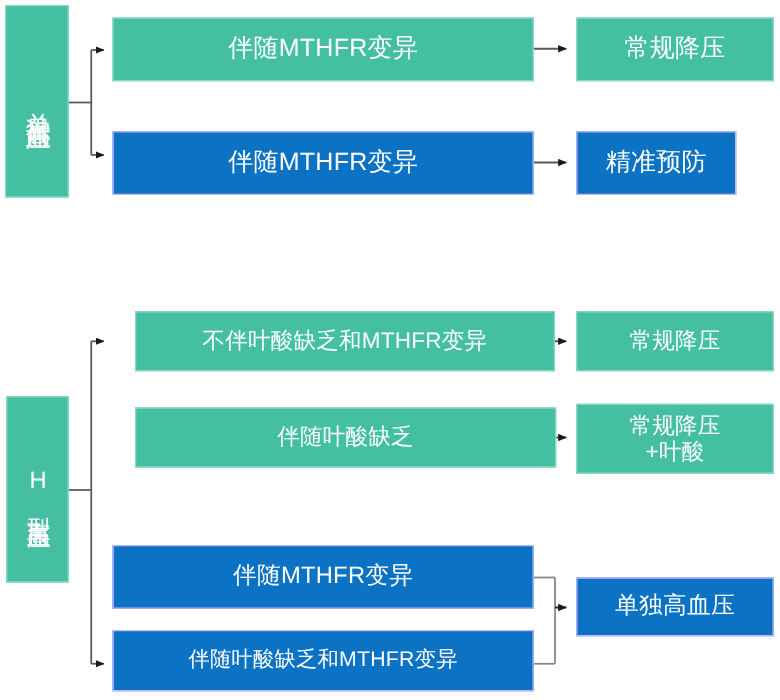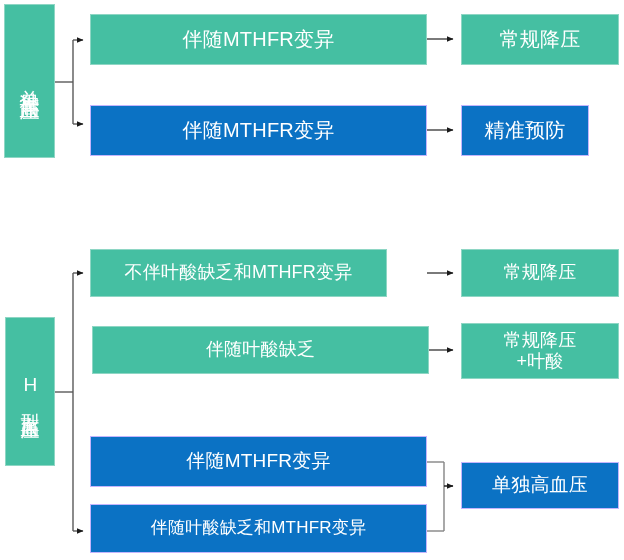--- a/index.html
+++ b/index.html
@@ -110,25 +110,25 @@
   <div class="node green f20" style="left:90px; top:14px; width:337px; height:51px;">伴随MTHFR变异</div>
 
   <div class="node green f20" style="left:461px; top:14px; width:158px; height:51px;">常规降压</div>
 
   <div class="node blue f20" style="left:90px; top:105px; width:337px; height:51px;">伴随MTHFR变异</div>
 
   <div class="node blue f20" style="left:461px; top:105px; width:128px; height:51px;">精准预防</div>
 
   <div class="node green vertical f19" style="left:5px; top:317px; width:50px; height:149px;">H型高血压</div>
 
-  <div class="node green f18" style="left:90px; top:249px; width:297px; height:48px;">不伴叶酸缺乏和MTHFR变异</div>
+  <div class="node green f18" style="left:108px; top:249px; width:336px; height:48px;">不伴叶酸缺乏和MTHFR变异</div>
 
   <div class="node green f18" style="left:461px; top:249px; width:158px; height:48px;">常规降压</div>
 
-  <div class="node green f18" style="left:92px; top:326px; width:337px; height:48px;">伴随叶酸缺乏</div>
+  <div class="node green f18" style="left:108px; top:326px; width:337px; height:48px;">伴随叶酸缺乏</div>
 
   <div class="node green f18" style="left:461px; top:323px; width:158px; height:56px;">常规降压
 +叶酸</div>
 
   <div class="node blue f19" style="left:90px; top:436px; width:337px; height:51px;">伴随MTHFR变异</div>
 
   <div class="node blue f17" style="left:90px; top:504px; width:337px; height:49px;">伴随叶酸缺乏和MTHFR变异</div>
 
   <div class="node blue f19" style="left:461px; top:462px; width:158px; height:47px;">单独高血压</div>
 

